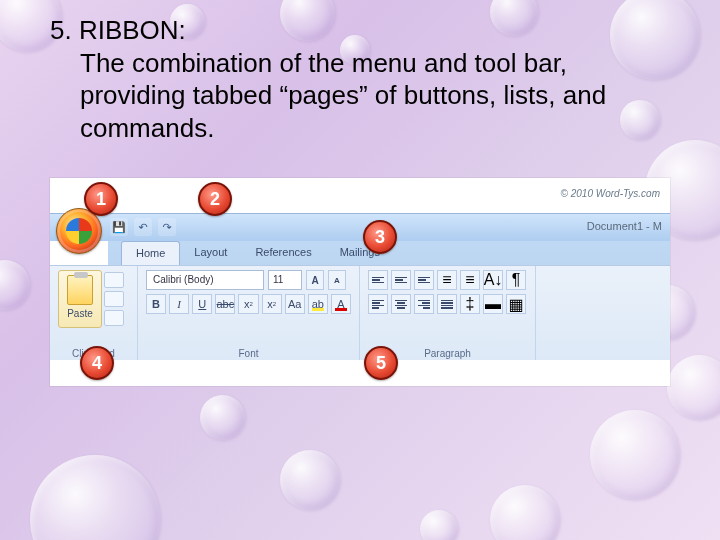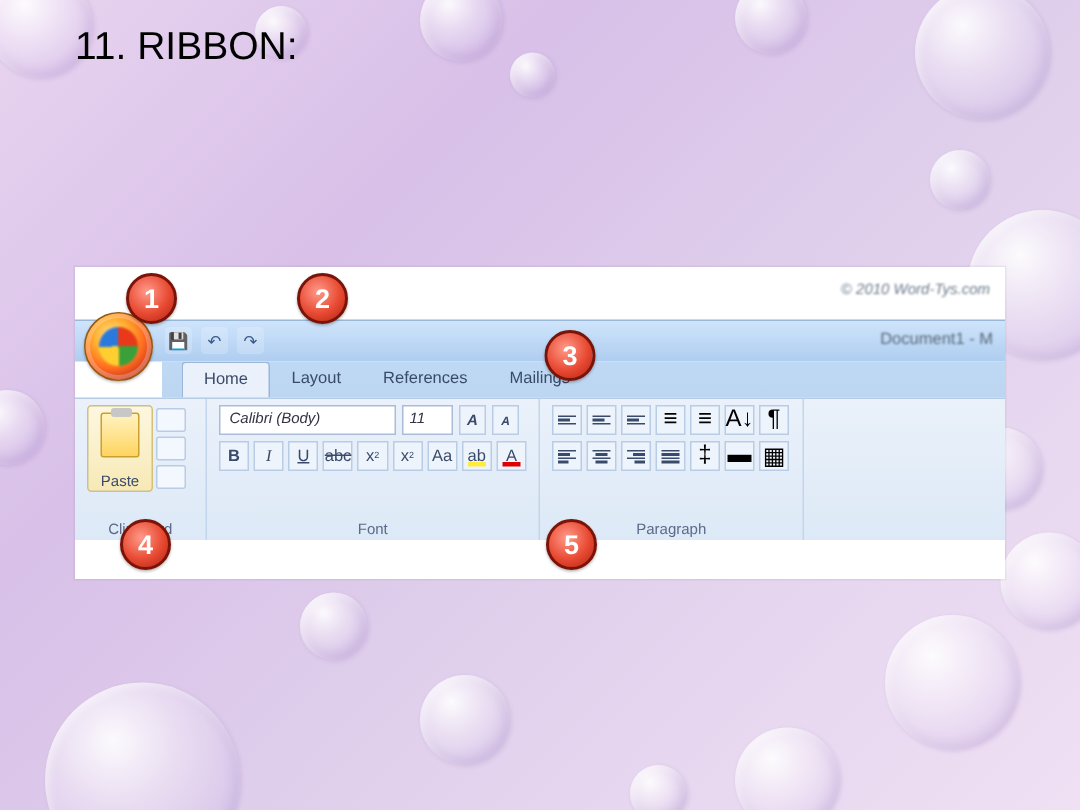--- a/index.html
+++ b/index.html
@@ -122,28 +122,28 @@
   }
   .group { position:relative; border-right:1px solid #c3d5ec; padding:4px 8px 16px; }
   .group-label {
     position:absolute; bottom:1px; left:0; right:0; text-align:center;
     font-size:10px; color:#5a6a8a; filter:blur(0.5px);
   }
   .g-clip { width:88px; }
   .g-font { width:222px; }
   .g-para { width:176px; }
 
-  .paste-btn { width:44px; height:58px; background:linear-gradient(#fdf7e0,#f7e9b5); border:1px solid #d5c078; border-radius:3px; display:flex; flex-direction:column; align-items:center; justify-content:space-between; padding-top:4px; filter:blur(0.4px);}
+  .paste-btn { width:44px; height:58px; background:linear-gradient(#fdf7e0,#f7e9b5); border:1px solid #d5c078; border-radius:3px; display:flex; flex-direction:column; align-items:center; justify-content:flex-start; padding-top:4px; filter:blur(0.4px);}
   .paste-btn .pic{ width:26px; height:30px; background:linear-gradient(#fff3c0,#ffd460); border:1px solid #caa030; border-radius:2px; position:relative;}
   .paste-btn .pic::before{content:"";position:absolute;top:-4px;left:6px;width:14px;height:6px;background:#c7c7c7;border-radius:2px;}
   .paste-btn .lbl{ font-size:10px; color:#3a4a6a; margin-top:3px;}
   .clip-side { position:absolute; left:54px; top:6px; display:flex; flex-direction:column; gap:3px;}
   .mini{ width:20px; height:16px; background:#f3f8ff; border:1px solid #b9cce5; border-radius:2px;}
 
-  .font-row1{ display:flex; gap:4px; align-items:center; margin-bottom:4px;font-style:italic;}
+  .font-row1{ display:flex; gap:4px; align-items:center; margin-bottom:4px;}
   .font-name{ width:118px; height:20px; background:#fff; border:1px solid #a9bdd8; font-size:10px; padding:3px 6px; color:#334; filter:blur(0.5px);}
   .font-size{ width:34px; height:20px; background:#fff; border:1px solid #a9bdd8; font-size:10px; padding:3px 4px; color:#334; filter:blur(0.5px);}
   .grow,.shrink{ width:18px;height:20px;background:#eef4fc;border:1px solid #b9cce5; display:flex;align-items:center;justify-content:center; font-size:10px; font-weight:bold; color:#3a4a6a;}
   .font-row2{ display:flex; gap:3px; }
   .fbtn{ width:21px;height:20px;background:#eef4fc;border:1px solid #b9cce5;display:flex;align-items:center;justify-content:center;font-size:11px;color:#3a4a6a; filter:blur(0.3px);}
   .bold{font-weight:bold;}
   .ital{font-style:italic;font-family:'Times New Roman',serif;}
   .under{text-decoration:underline;}
   .strike{text-decoration:line-through;}
   .swatch{ position:relative; }
@@ -176,21 +176,22 @@
 <div class="drop d10"></div>
 <div class="drop d11"></div>
 <div class="drop d12"></div>
 <div class="drop d13"></div>
 <div class="drop d14"></div>
 <div class="drop d15"></div>
 <div class="drop d16"></div>
 <div class="drop d17"></div>
 
 <div class="slide-text">
-  <span class="title">11. RIBBON:</span>
+  <span class="title">5. RIBBON:</span>
+  <span class="desc">The combination of the menu and tool bar, providing tabbed “pages” of buttons, lists, and commands.</span>
 </div>
 
 <div class="ribbon-shot">
 
   <div class="copyright">© 2010 Word-Tys.com</div>
 
   <div class="titlebar">
     <div class="qat">
       <div class="qbtn">💾</div>
       <div class="qbtn">↶</div>

